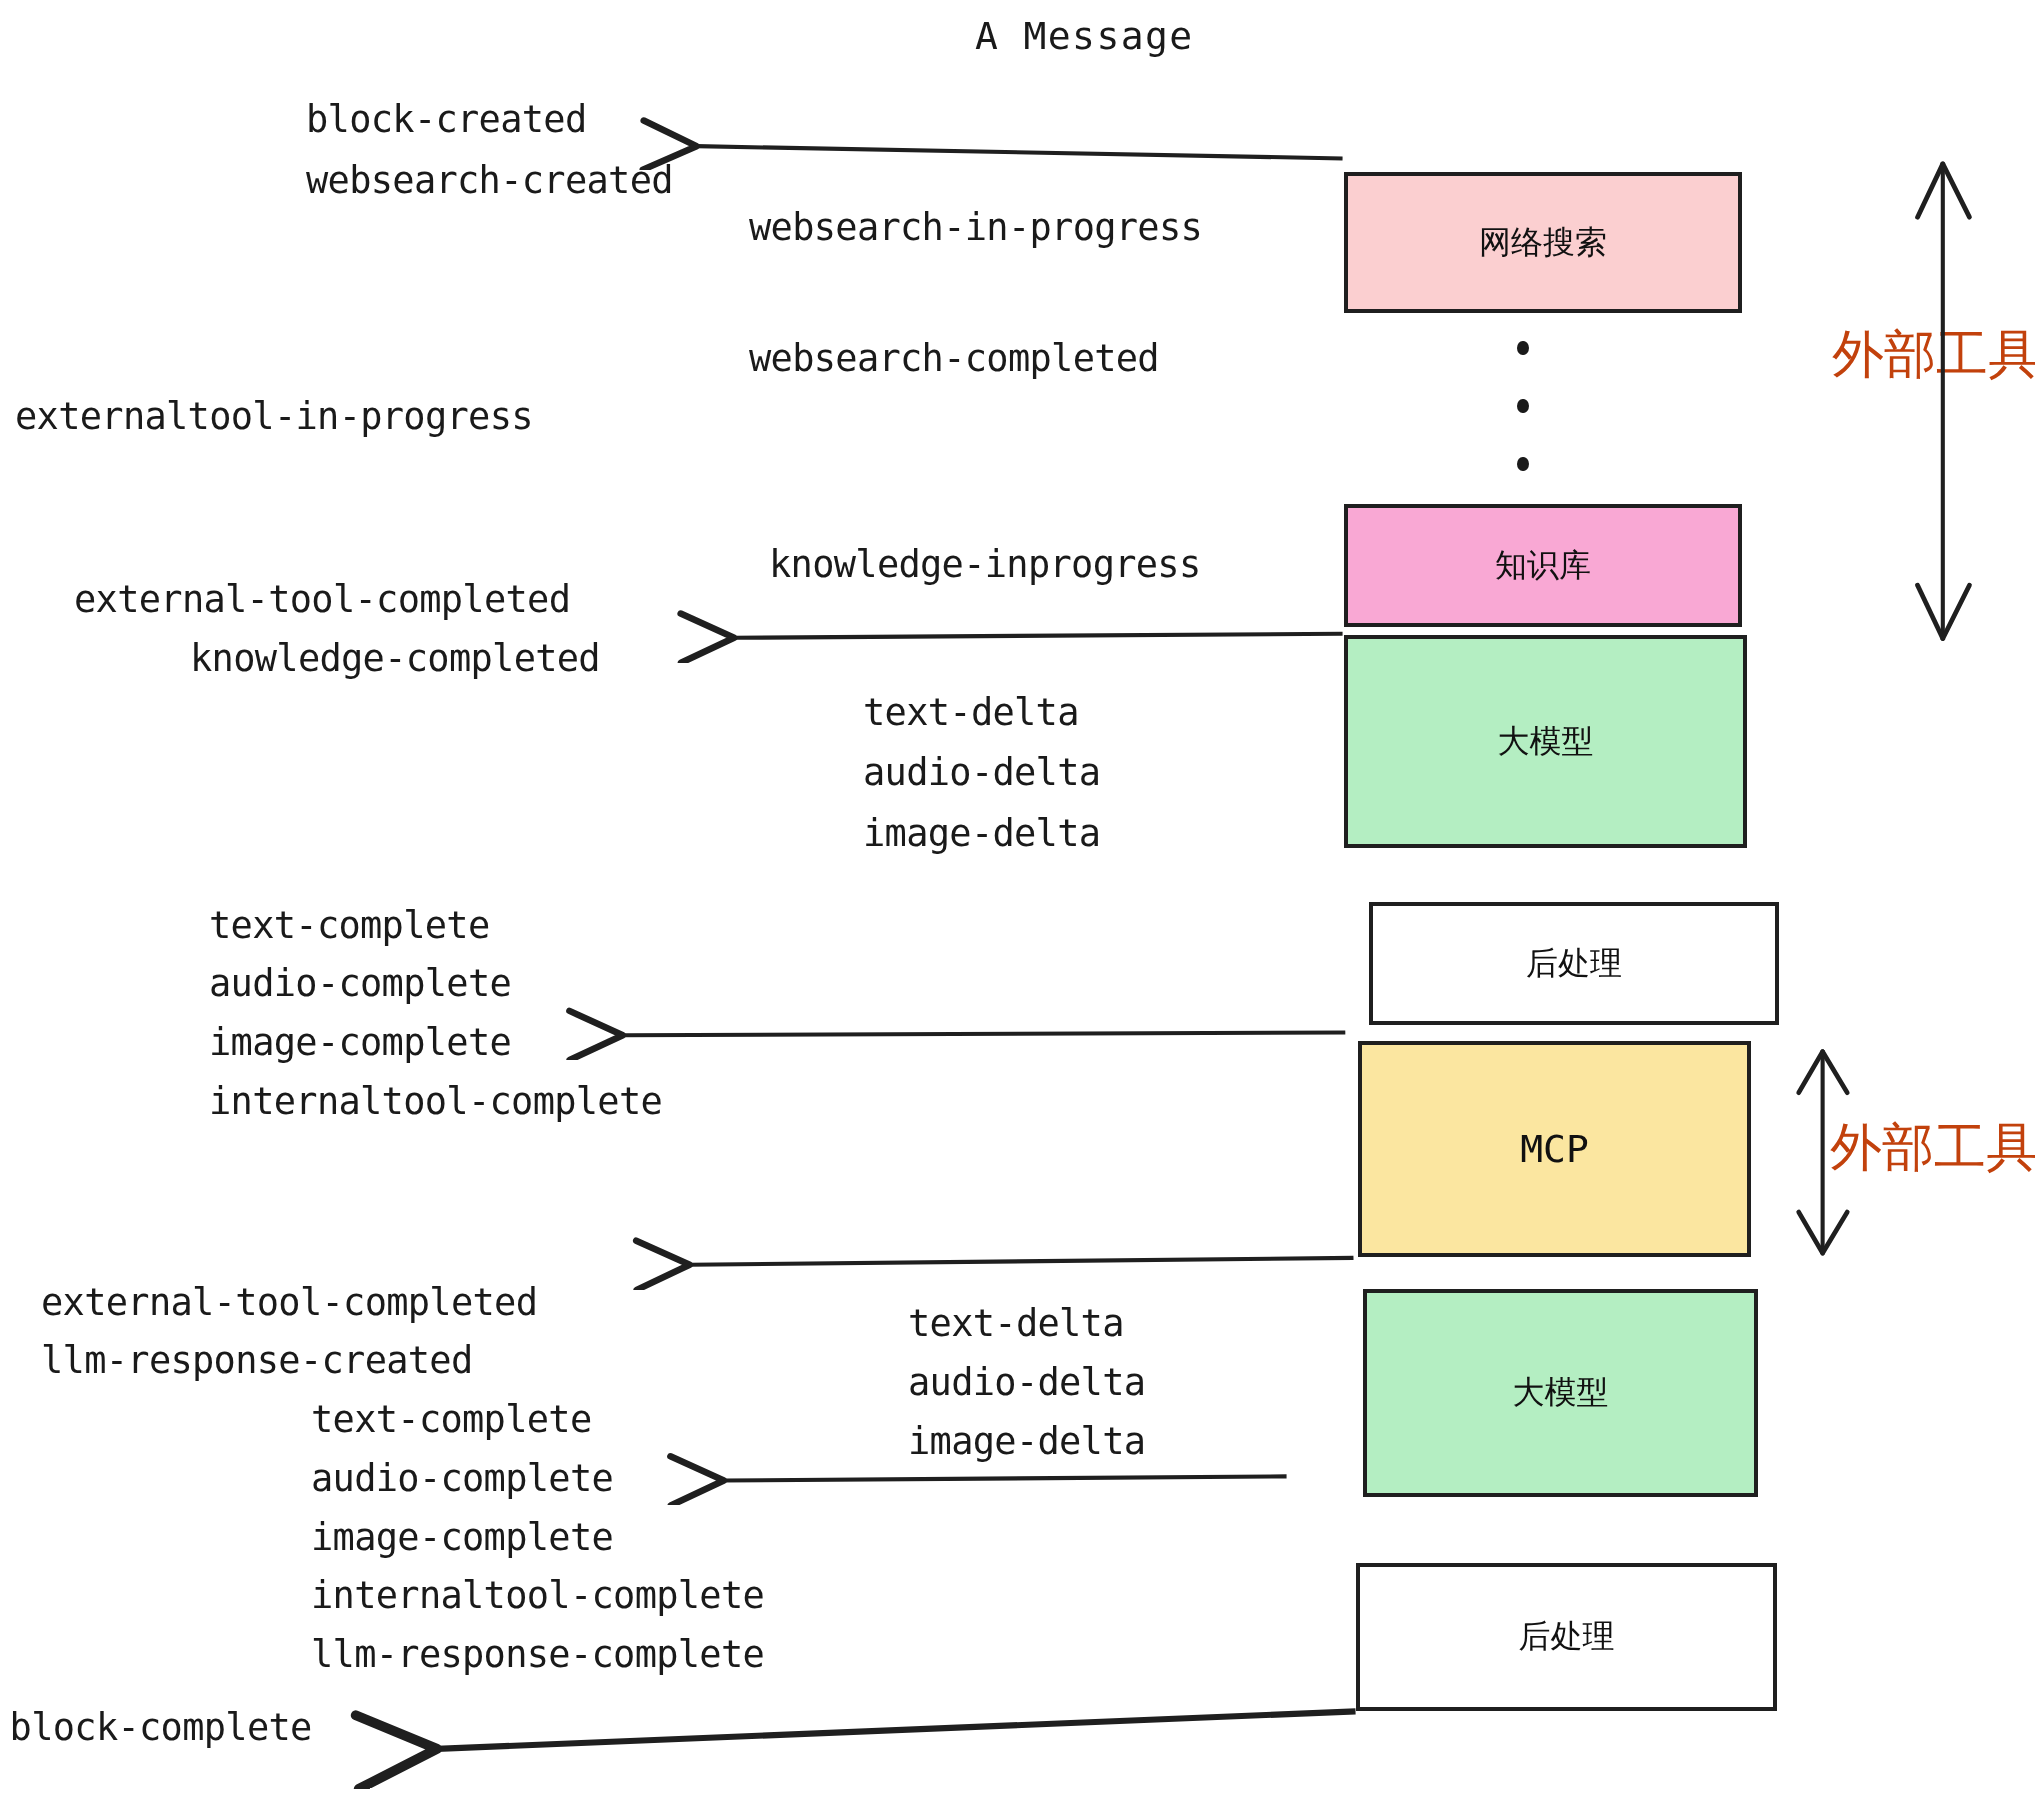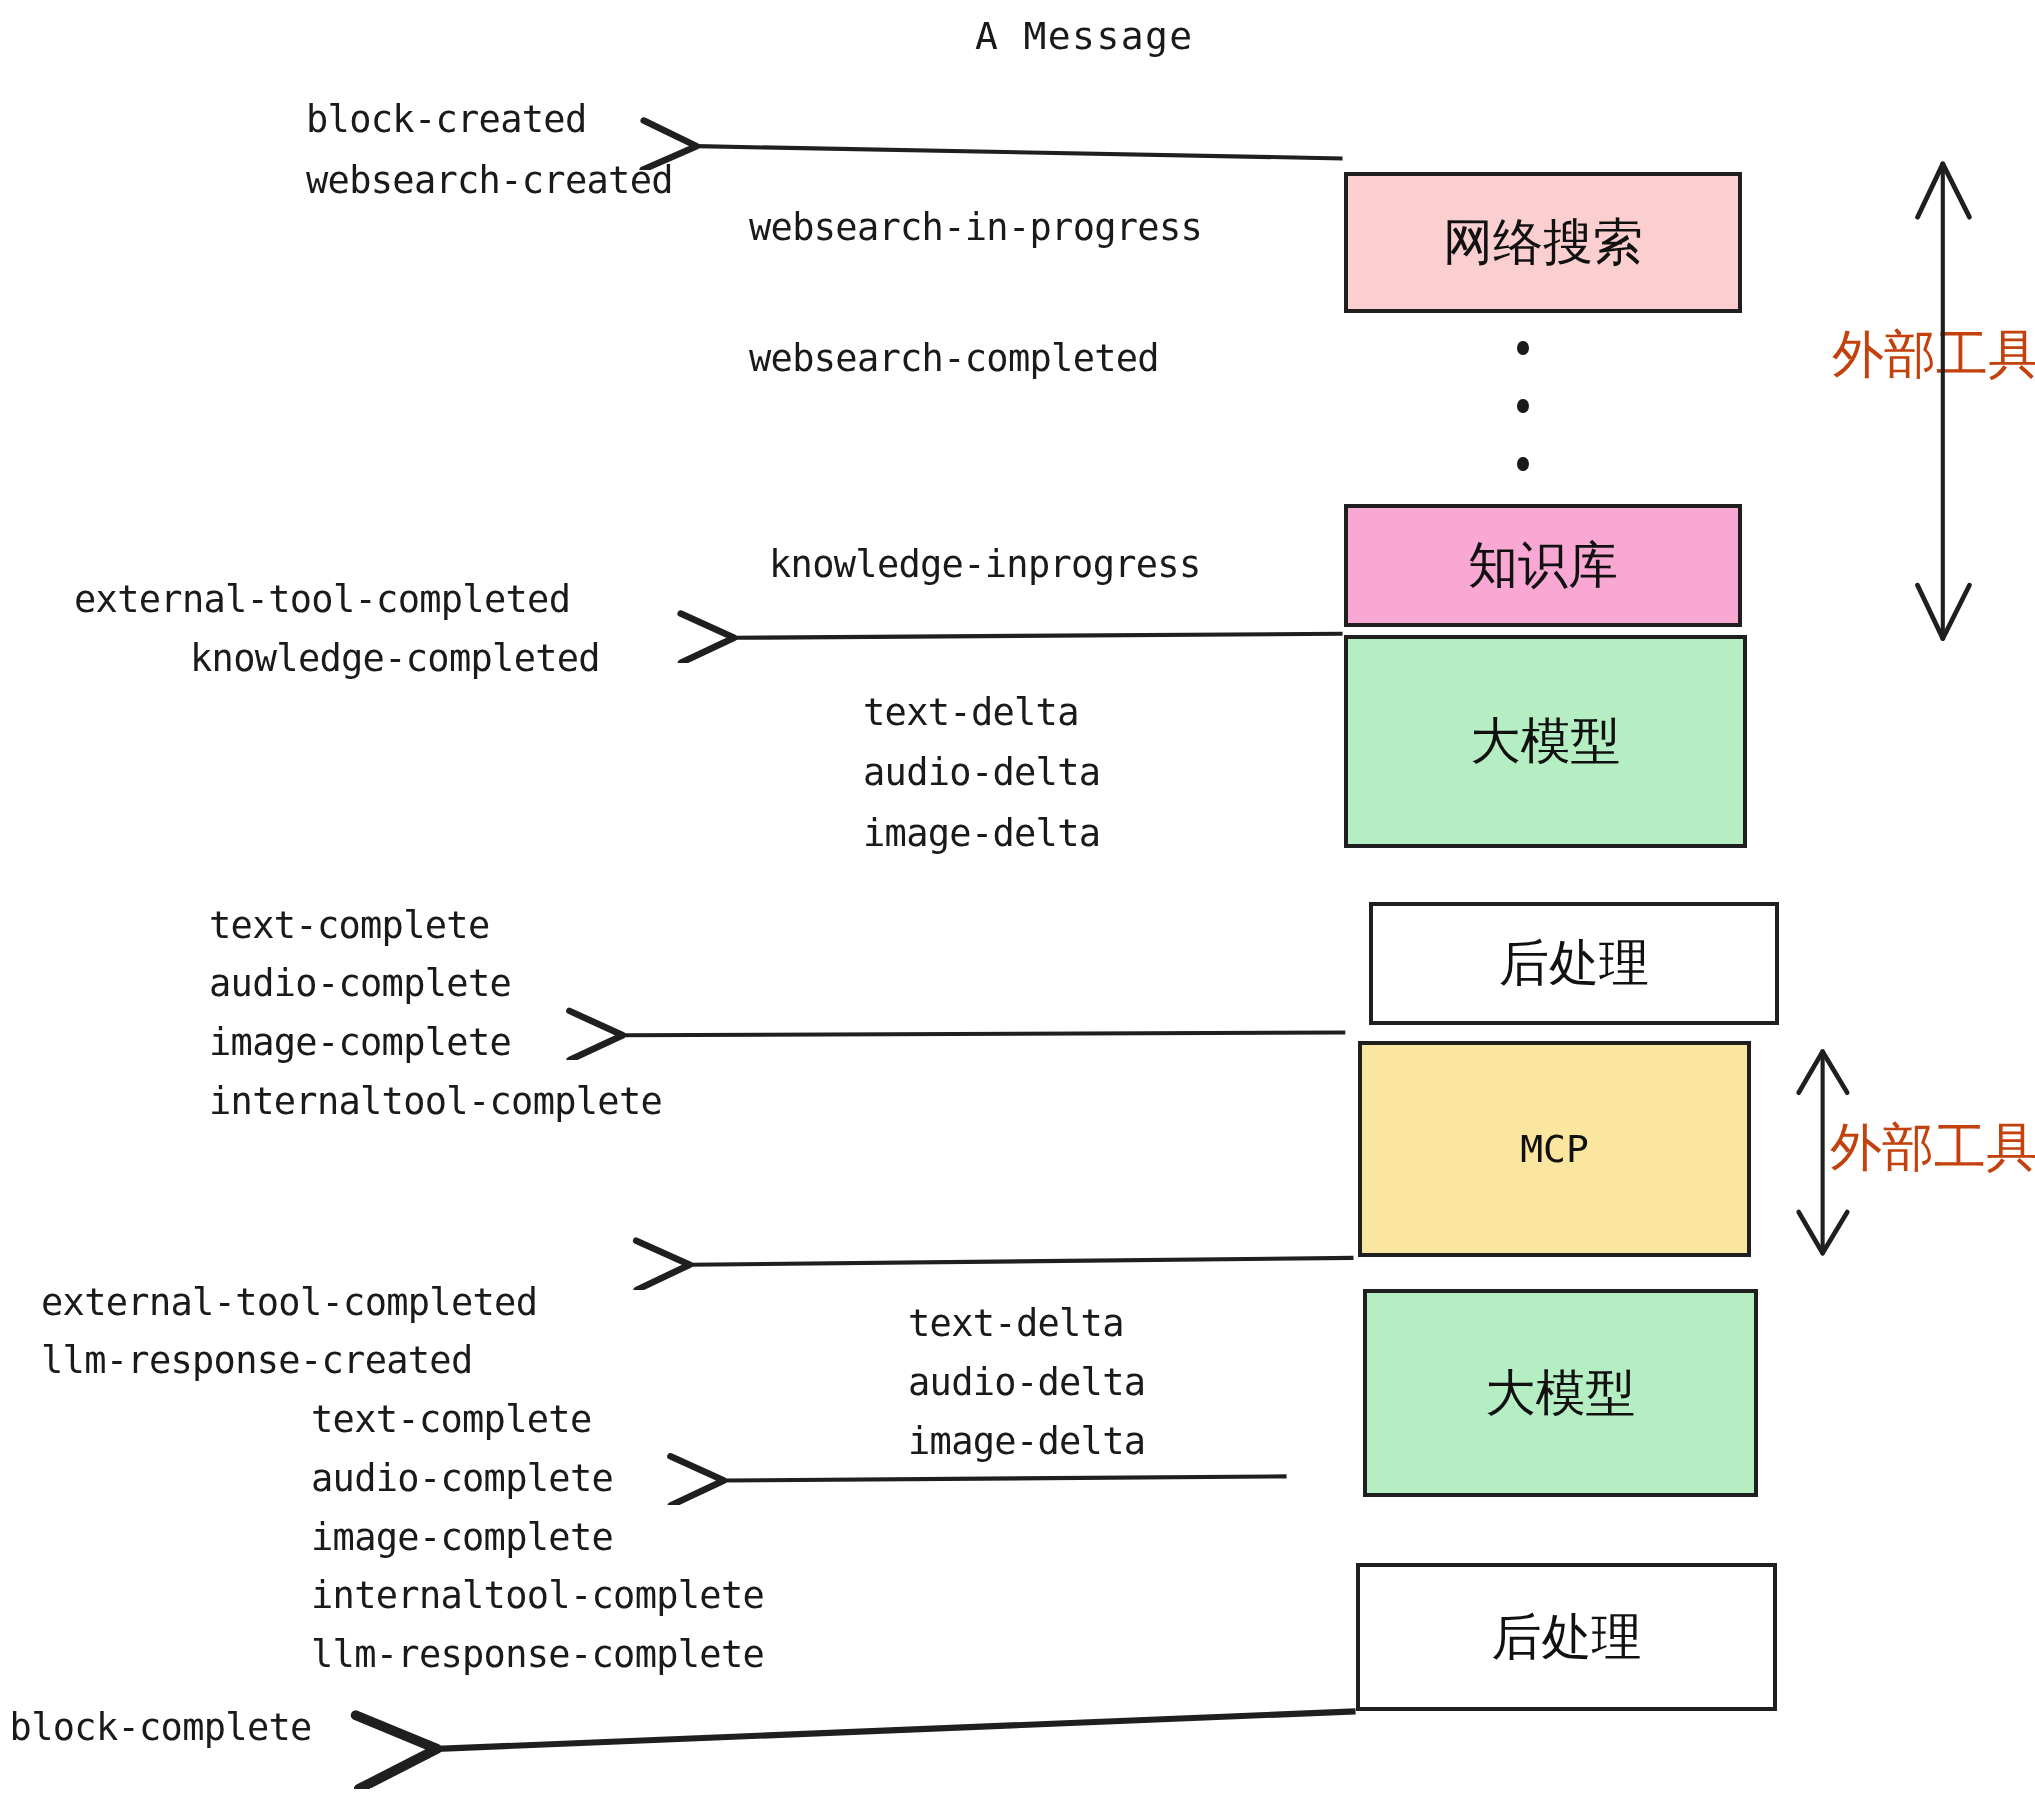--- a/index.html
+++ b/index.html
@@ -32,21 +32,21 @@
     letter-spacing: 1.4px;
   }
   .node {
     position: absolute;
     border: 4.1px solid #1f1f1f;
     box-sizing: border-box;
     display: flex;
     align-items: center;
     justify-content: center;
     font-family: "DejaVu Sans", "Liberation Sans", sans-serif;
-    font-size: 50px;
+    font-size: 32px;
     color: #111111;
   }
   .node.mono {
     font-family: "DejaVu Sans Mono", "Liberation Mono", monospace;
     font-size: 38px;
   }
   .sidelabel {
     position: absolute;
     font-family: "DejaVu Sans", "Liberation Sans", sans-serif;
     font-size: 52px;
@@ -80,20 +80,21 @@
 <body>
 
 <div id="canvas">
 
   <div class="title" style="left:975px; top:13.7px;">A Message</div>
 
   <div class="evt" style="left:306px; top:98px;">block-created</div>
   <div class="evt" style="left:306px; top:159px;">websearch-created</div>
   <div class="evt" style="left:749px; top:206px;">websearch-in-progress</div>
   <div class="evt" style="left:749px; top:293px;margin-top:44px;">websearch-completed</div>
+  <div class="evt" style="left:15px; top:395px;">externaltool-in-progress</div>
 
   <div class="evt" style="left:769px; top:543px;">knowledge-inprogress</div>
   <div class="evt" style="left:74px; top:578px;">external-tool-completed</div>
   <div class="evt" style="left:190px; top:637px;">knowledge-completed</div>
 
   <div class="evt" style="left:863px; top:691px;">text-delta</div>
   <div class="evt" style="left:863px; top:751px;">audio-delta</div>
   <div class="evt" style="left:863px; top:812px;">image-delta</div>
 
   <div class="evt" style="left:209px; top:904px;">text-complete</div>

